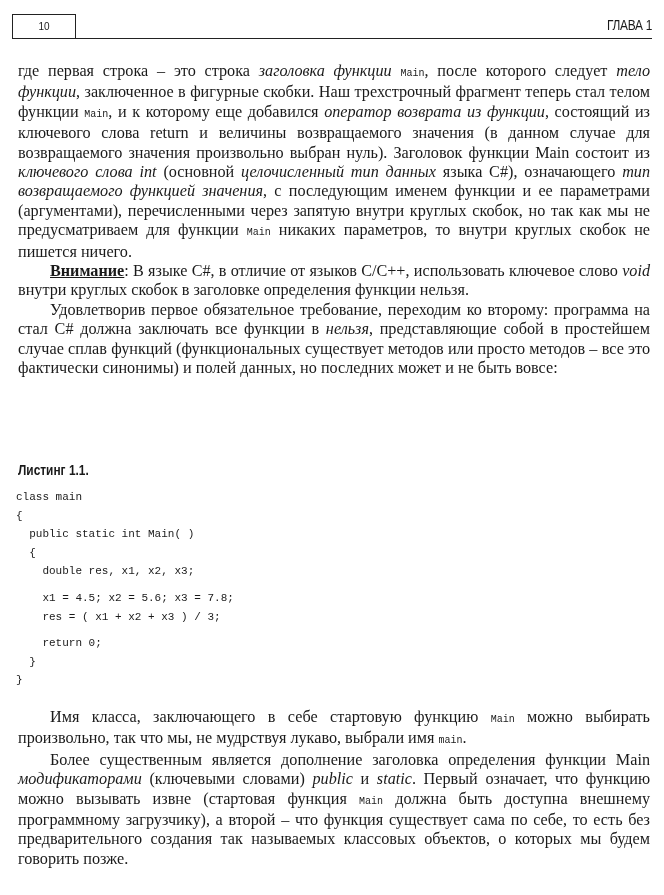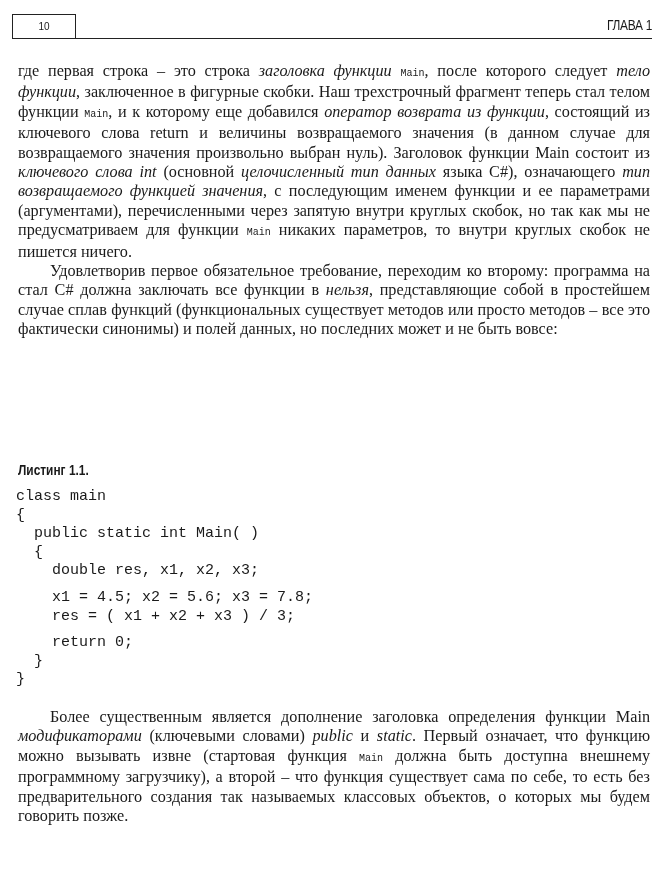--- a/index.html
+++ b/index.html
@@ -7,44 +7,46 @@
   .header { position: absolute; left: 12px; top: 14px; width: 640px; height: 26px; }
   .page-num-box { position: absolute; left: 0; top: 0; width: 64px; height: 24px; border: 1px solid #222; border-bottom: none; box-sizing: border-box; font-family: "Liberation Sans", sans-serif; font-size: 10px; text-align: center; line-height: 24px; }
   .header-rule { position: absolute; left: 0; right: 0; top: 24px; height: 0; border-top: 1.5px solid #222; }
   .chapter { position: absolute; right: 0; top: 3px; font-family: "Liberation Sans", sans-serif; font-size: 14px; letter-spacing: -0.3px; transform: scaleX(0.85); transform-origin: right center; }
   .text { position: absolute; left: 18px; width: 632px; font-family: "Liberation Serif", serif; font-size: 16.2px; line-height: 19.4px; text-align: justify; }
   .p { margin: 0; text-indent: 0; }
   .indent { text-indent: 32px; }
   .mono { font-family: "Liberation Mono", monospace; font-size: 10px; }
   i { }
   .listing-title { position: absolute; left: 18px; top: 462px; font-family: "Liberation Sans", sans-serif; font-weight: bold; font-size: 14px; transform: scaleX(0.85); transform-origin: left center; }
-  .code { position: absolute; left: 16px; top: 488px; font-family: "Liberation Mono", monospace; font-size: 15px; line-height: 18.6px; white-space: pre; margin: 0; }
+  .code { position: absolute; left: 16px; top: 488px; font-family: "Liberation Mono", monospace; font-size: 11px; line-height: 18.6px; white-space: pre; margin: 0; }
   .gap { display: block; height: 8px; }
   .attn { font-weight: bold; text-decoration: underline; }
 </style>
 </head>
 <body>
 
 <div class="header">
   <div class="page-num-box">10</div>
   <div class="header-rule"></div>
   <div class="chapter">ГЛАВА 1</div>
 </div>
 
 <div class="text" style="top:62px">
   <p class="p"><span>где первая строка – это строка </span><i>заголовка функции</i> <span class="mono">Main</span><span>, после которого следует </span><i>тело функции</i><span>, заключенное в фигурные скобки. Наш трехстрочный фрагмент теперь стал телом функции </span><span class="mono">Main</span><span>, и к которому еще добавился </span><i>оператор возврата из функции</i><span>, состоящий из ключевого слова return и величины возвращаемого значения (в данном случае для возвращаемого значения произвольно выбран нуль). Заголовок функции Main состоит из </span><i>ключевого слова int</i><span> (основной </span><i>целочисленный тип данных</i><span> языка C#), означающего </span><i>тип возвращаемого функцией значения</i><span>, с последующим именем функции и ее параметрами (аргументами), перечисленными через запятую внутри круглых скобок, но так как мы не предусматриваем для функции </span><span class="mono">Main</span><span> никаких параметров, то внутри круглых скобок не пишется ничего.</span></p>
+  <p class="p indent"><span class="attn">Внимание</span><span>: В языке C#, в отличие от языков C/C++, использовать ключевое слово </span><i>void</i><span> внутри круглых скобок в заголовке определения функции нельзя.</span></p>
   <p class="p indent"><span>Удовлетворив первое обязательное требование, переходим ко второму: программа на стал C# должна заключать все функции в </span><i>нельзя</i><span>, представляющие собой в простейшем случае сплав функций (функциональных существует методов или просто методов – все это фактически синонимы) и полей данных, но последних может и не быть вовсе:</span></p>
 </div>
 
 <div class="listing-title">Листинг 1.1.</div>
 
 <pre class="code"><span>class main</span>
 <span>{</span>
 <span>  public static int Main( )</span>
 <span>  {</span>
 <span>    double res, x1, x2, x3;</span><span class="gap"></span><span>    x1 = 4.5; x2 = 5.6; x3 = 7.8;</span>
 <span>    res = ( x1 + x2 + x3 ) / 3;</span><span class="gap"></span><span>    return 0;</span>
 <span>  }</span>
 <span>}</span></pre>
 
 <div class="text" style="top:708px">
+  <p class="p indent"><span>Имя класса, заключающего в себе стартовую функцию </span><span class="mono">Main</span><span> можно выбирать произвольно, так что мы, не мудрствуя лукаво, выбрали имя </span><span class="mono">main</span><span>.</span></p>
   <p class="p indent"><span>Более существенным является дополнение заголовка определения функции Main </span><i>модификаторами</i><span> (ключевыми словами) </span><i>public</i><span> и </span><i>static</i><span>. Первый означает, что функцию можно вызывать извне (стартовая функция </span><span class="mono">Main</span><span> должна быть доступна внешнему программному загрузчику), а второй – что функция существует сама по себе, то есть без предварительного создания так называемых классовых объектов, о которых мы будем говорить позже.</span></p>
 </div>
 
 </body></html>

